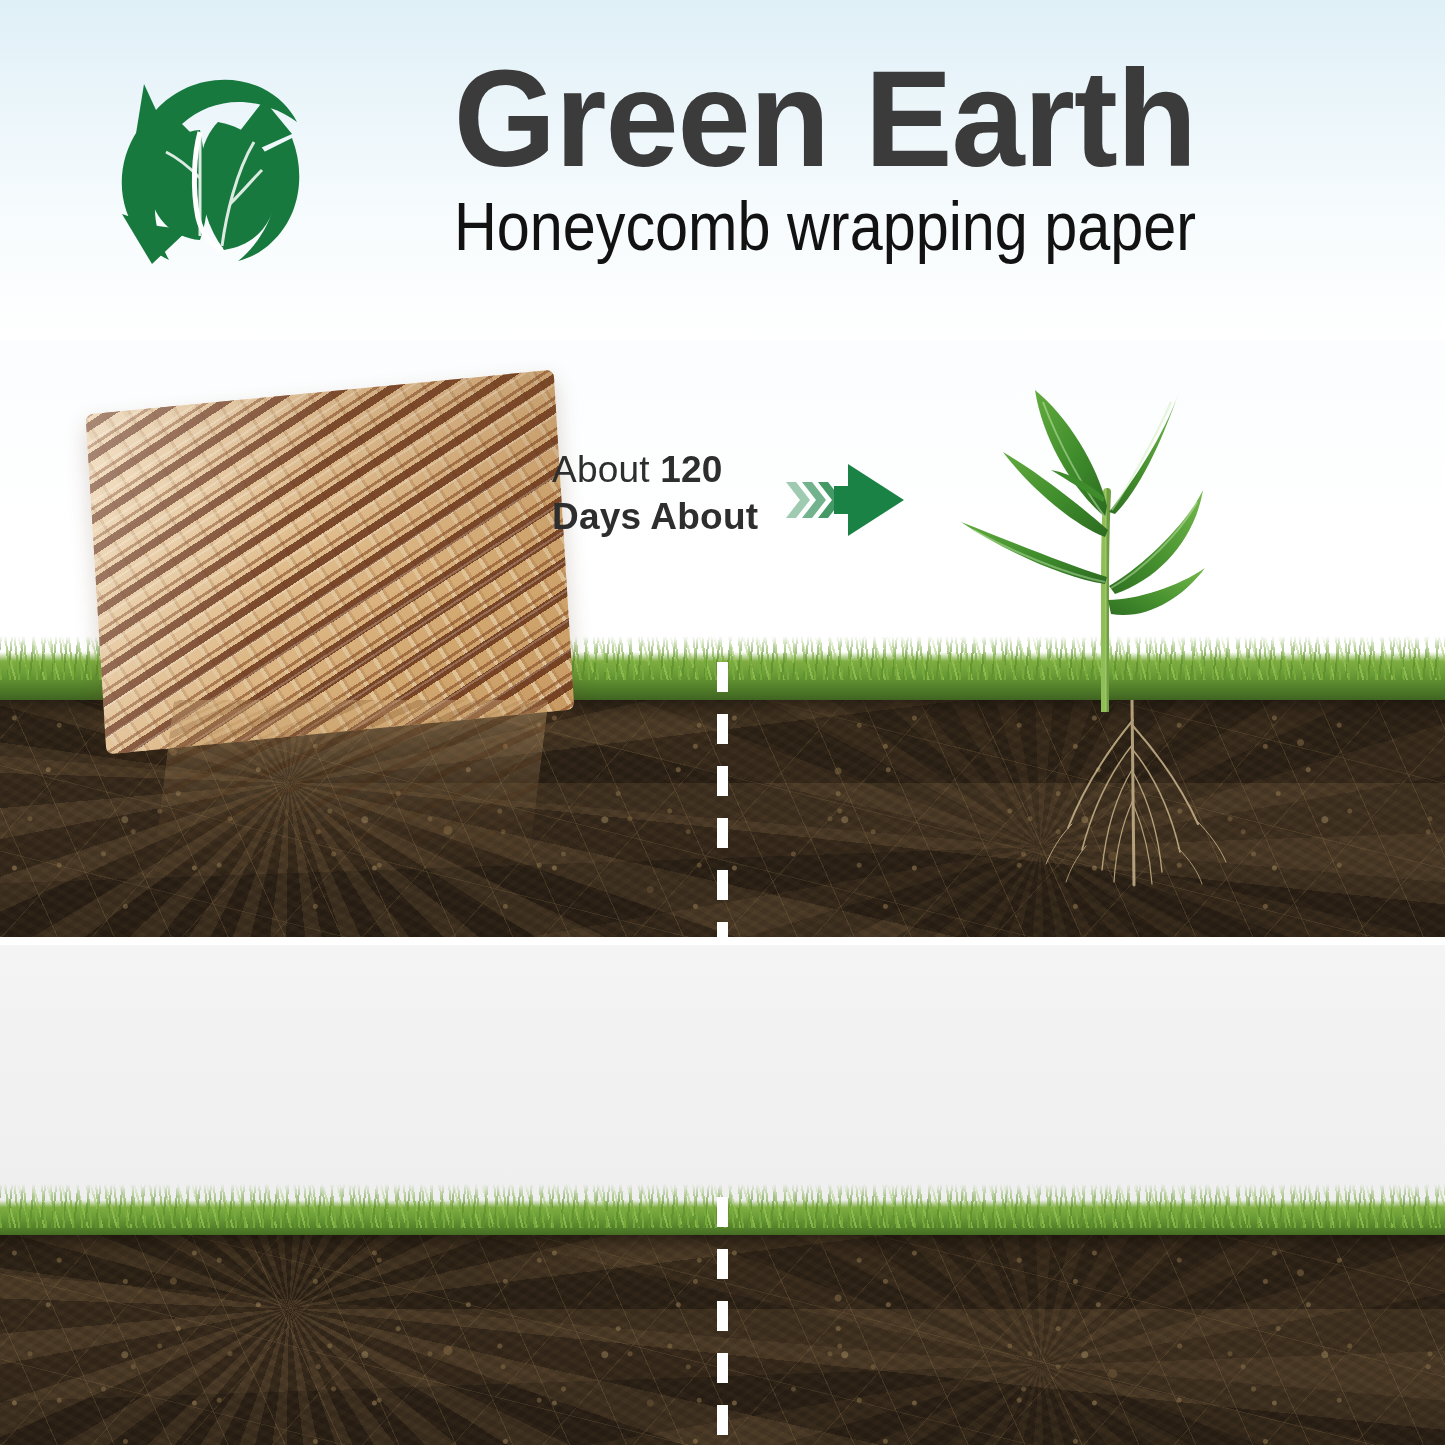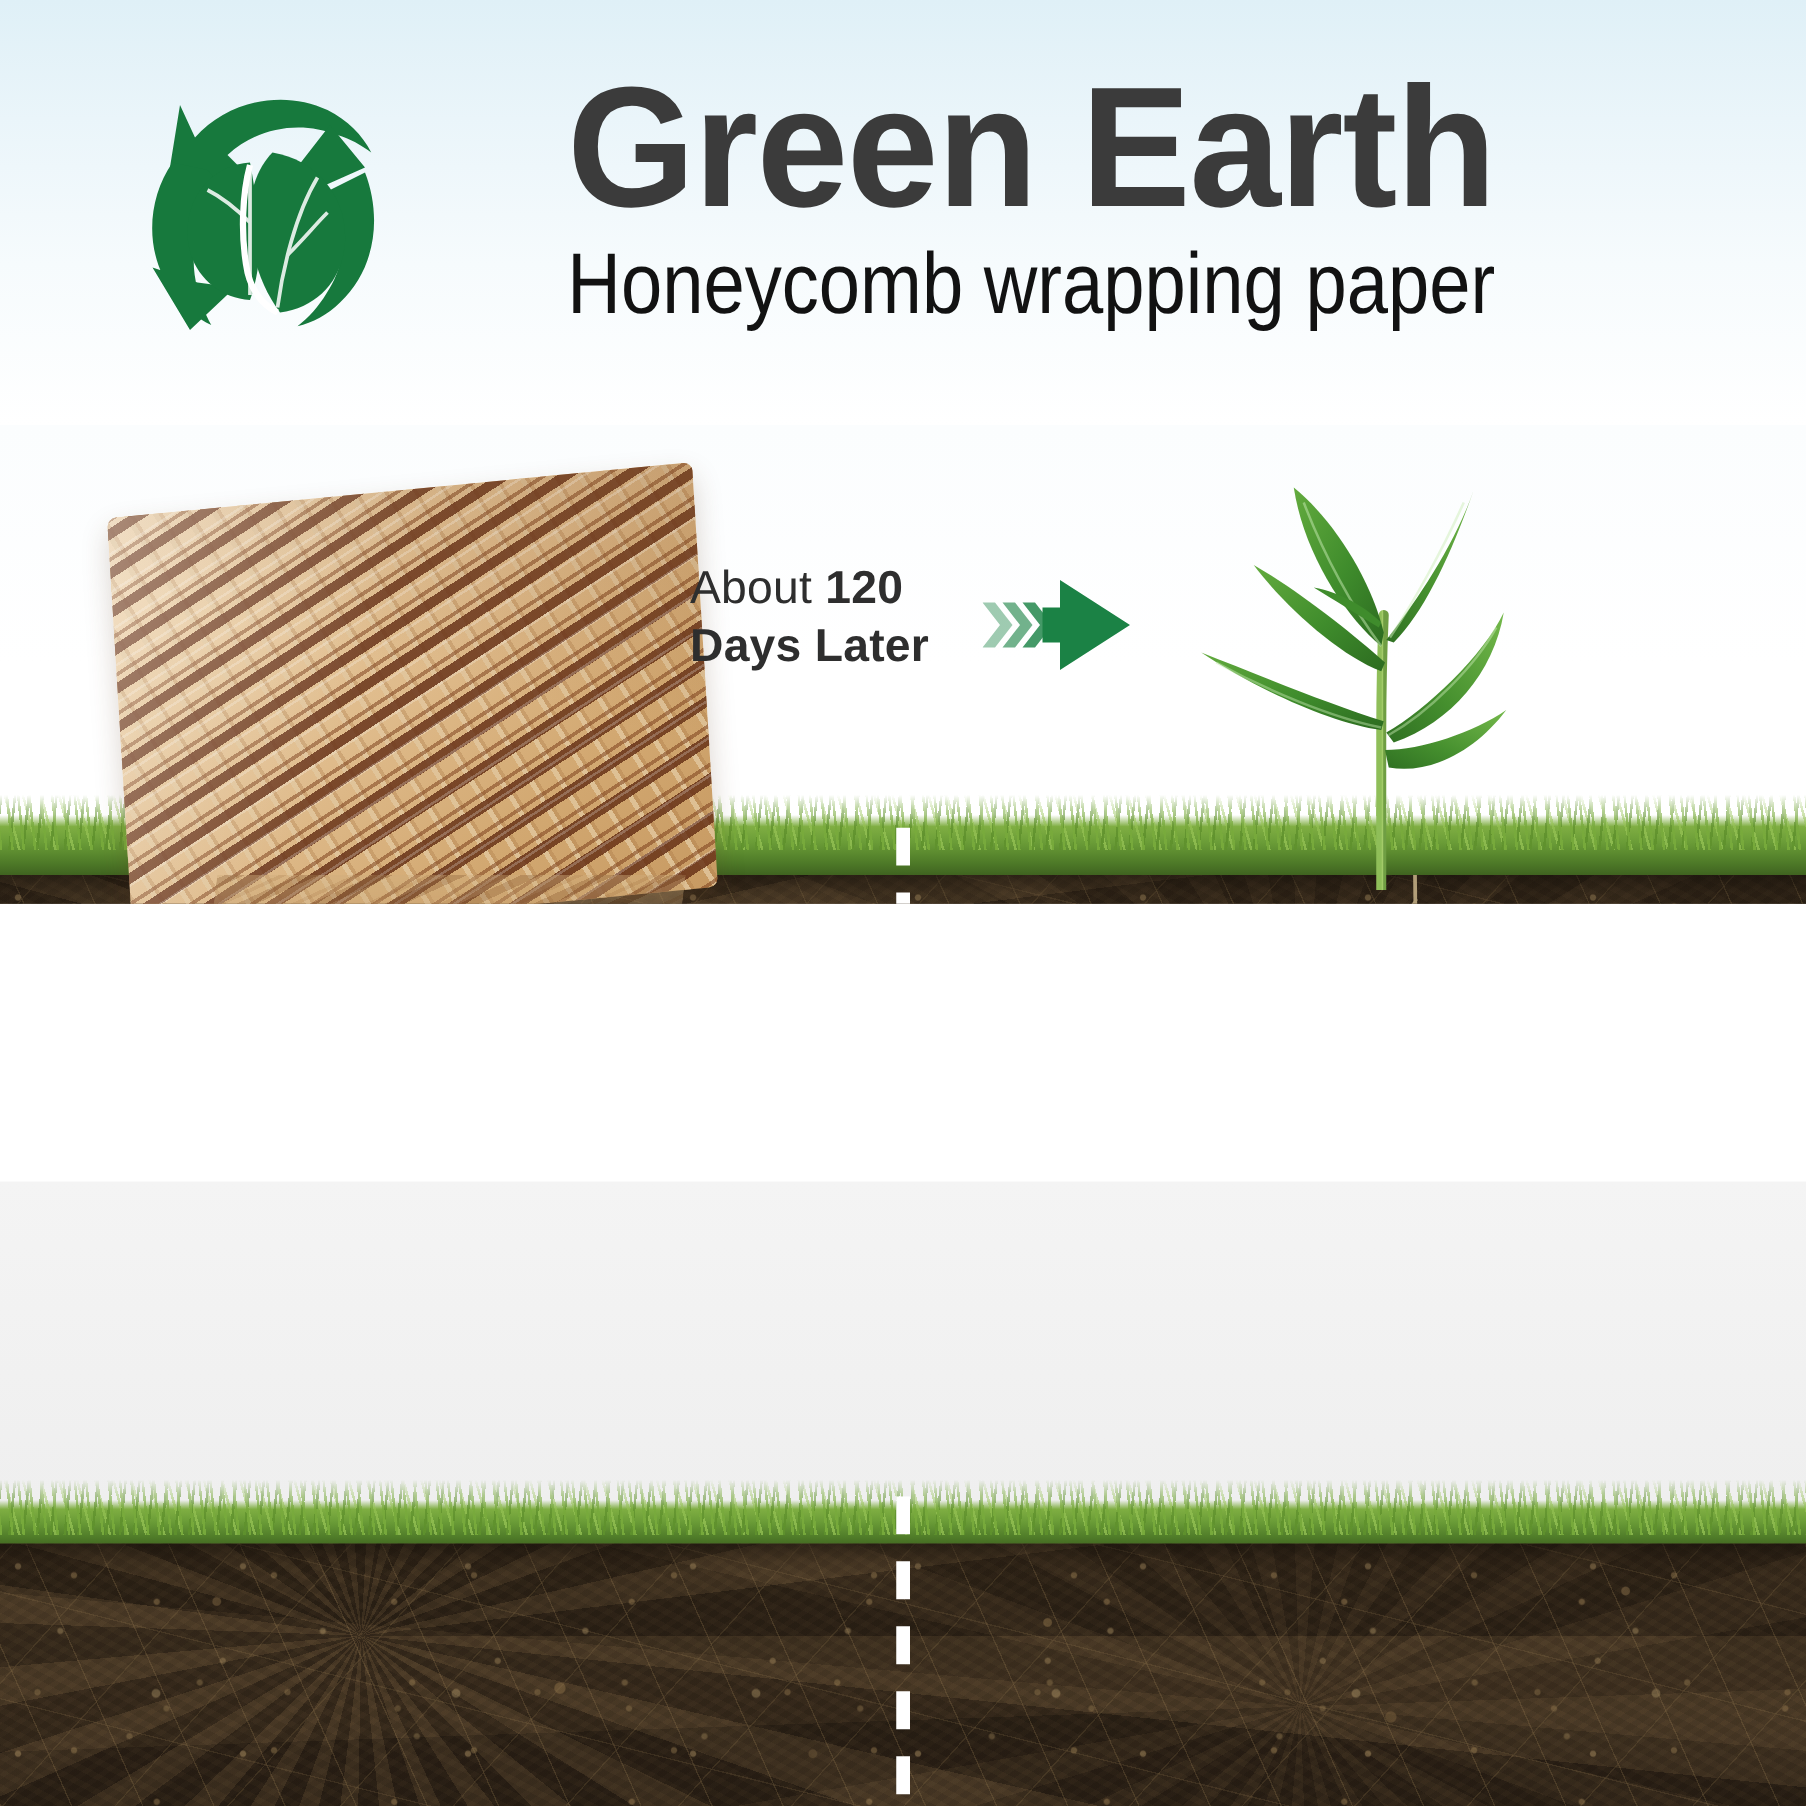--- a/index.html
+++ b/index.html
@@ -49,21 +49,21 @@
     line-height:1.0;
     color:#121212;
     text-align:center;
     transform:scaleX(0.86);
     transform-origin:center top;
     white-space:nowrap;
   }
 
   
   .panel { position:absolute; left:0; width:1445px; overflow:hidden; }
-  #panel-top    { top:0;    height:723px; }
+  #panel-top    { top:0;    height:937px; }
   #panel-bottom { top:945px; height:500px; }
   .panel-gap {
     position:absolute; left:0; top:937px; width:1445px; height:8px;
     background:#ffffff; z-index:40;
   }
 
   
   .sky-top {
     position:absolute; left:0; top:0; width:1445px; height:680px;
     background:linear-gradient(180deg,#dff0f7 0%,#eef7fb 22%,#fbfdfe 50%,#ffffff 78%,#ffffff 100%);
@@ -311,21 +311,21 @@
           <path d="M74 146 C64 158 58 170 54 182" stroke-width="0.9"></path>
           <path d="M166 148 C178 160 186 172 190 184" stroke-width="0.9"></path>
         </g>
       </svg>
     </div>
 
     <div class="divider" id="divider-top"></div>
 
     <div class="label-block" id="label-top">
       <div class="label-line"><span>About </span><span class="strong">120</span></div>
-      <div class="label-line strong" style="font-weight:bold;">Days Later</div>
+      <div class="label-line strong" style="font-weight:bold;">Days About</div>
     </div>
 
     <div class="arrow-ico" id="arrow-top">
       <svg viewBox="0 0 126 84" width="126" height="84">
         <g fill="#1b8245">
           <polygon points="0,24 10,24 24,42 10,60 0,60 14,42" opacity="0.42"></polygon>
           <polygon points="16,24 26,24 40,42 26,60 16,60 30,42" opacity="0.62"></polygon>
           <polygon points="32,24 42,24 56,42 42,60 32,60 46,42" opacity="0.82"></polygon>
           <polygon points="48,28 62,28 62,6 118,42 62,78 62,56 48,56" opacity="1"></polygon>
         </g>

